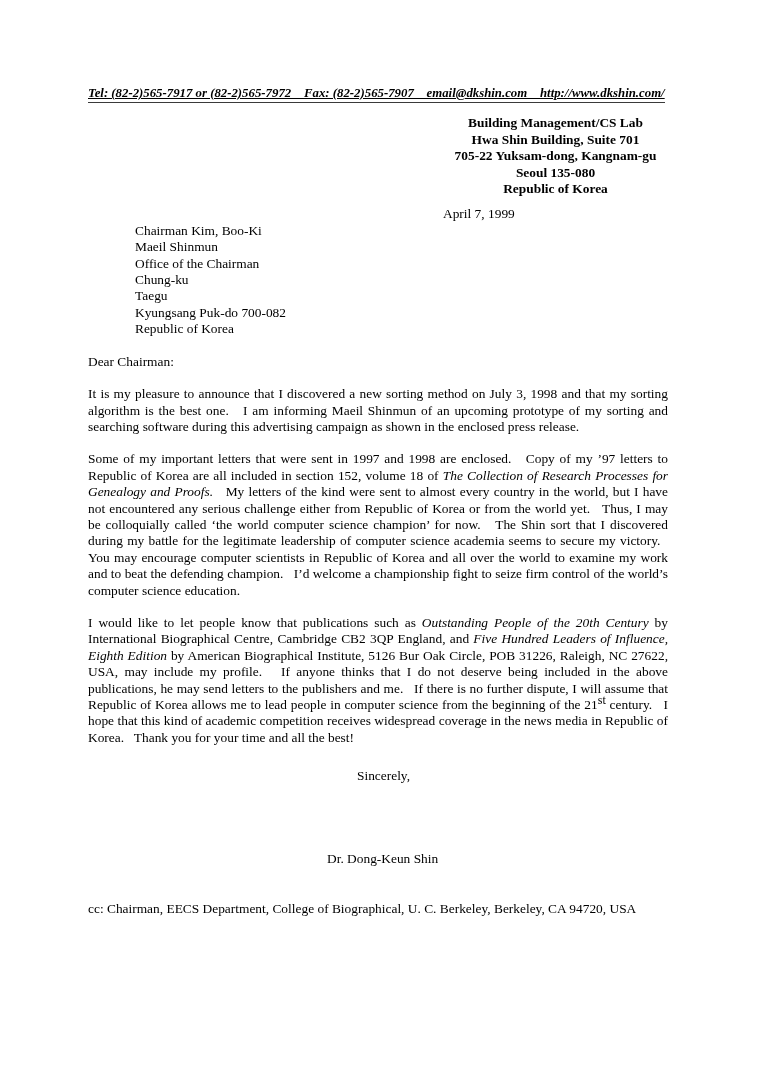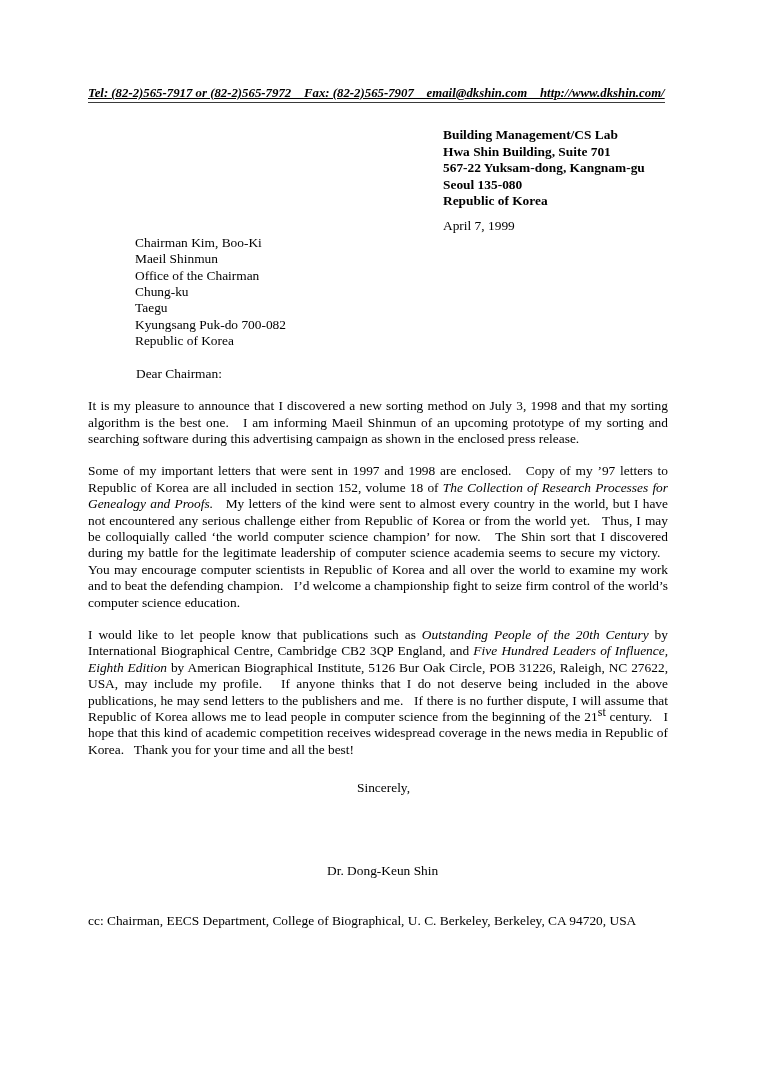--- a/index.html
+++ b/index.html
@@ -31,35 +31,35 @@
   }
   .contact-line .contact-text {
     font-weight: bold;
     font-style: italic;
     text-decoration: underline;
     display: inline-block;
     border-bottom: 1px solid #3a3a3a;
     padding-bottom: 1px;
   }
   .sender-block {
-    margin-top: 24px;
+    margin-top: 12px;
     margin-left: 355px;
     font-weight: bold;
+    text-align: center;
   }
   .date-line {
     margin-top: 9px;
     margin-left: 355px;
   }
   .recipient-block {
     margin-top: 0;
     margin-left: 47px;
   }
   .salutation {
     margin-top: 16px;
-    margin-left: 48px;
   }
   .body-paragraph {
     margin: 16px 0 0 0;
     text-align: justify;
   }
   .body-paragraph sup {
     font-size: 12px;
     line-height: 0;
   }
   .closing {
@@ -80,21 +80,21 @@
 <div class="page">
   <div class="content">
 
     <div class="contact-line">
       <span class="contact-text">Tel: (82-2)565-7917 or (82-2)565-7972&nbsp;&nbsp;&nbsp; Fax: (82-2)565-7907&nbsp;&nbsp;&nbsp; email@dkshin.com&nbsp;&nbsp;&nbsp; http://www.dkshin.com/</span>
     </div>
 
     <div class="sender-block">
       <div>Building Management/CS Lab</div>
       <div>Hwa Shin Building, Suite 701</div>
-      <div>567-22 Yuksam-dong, Kangnam-gu</div>
+      <div>705-22 Yuksam-dong, Kangnam-gu</div>
       <div>Seoul 135-080</div>
       <div>Republic of Korea</div>
     </div>
 
     <div class="date-line">April 7, 1999</div>
 
     <div class="recipient-block">
       <div>Chairman Kim, Boo-Ki</div>
       <div>Maeil Shinmun</div>
       <div>Office of the Chairman</div>

